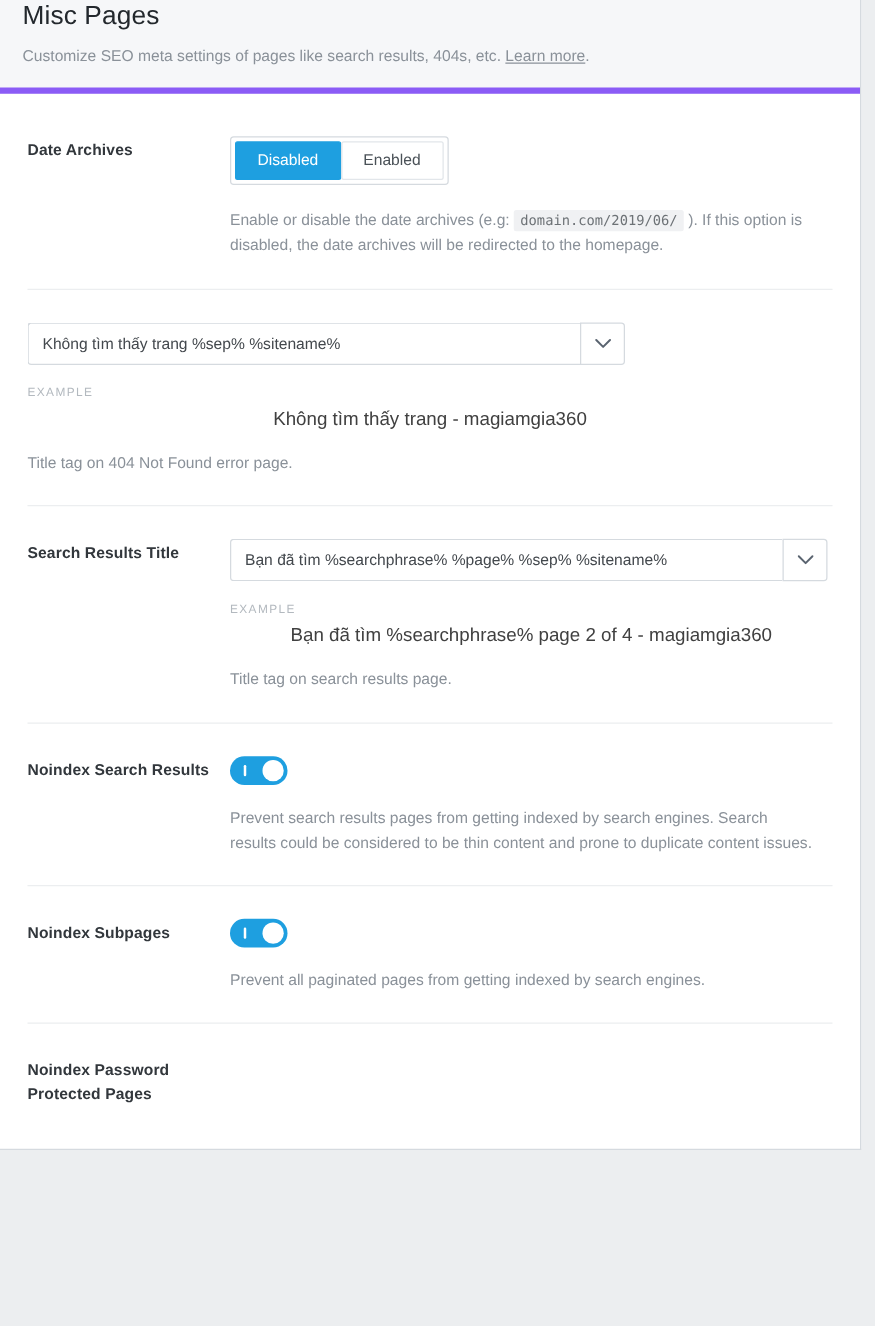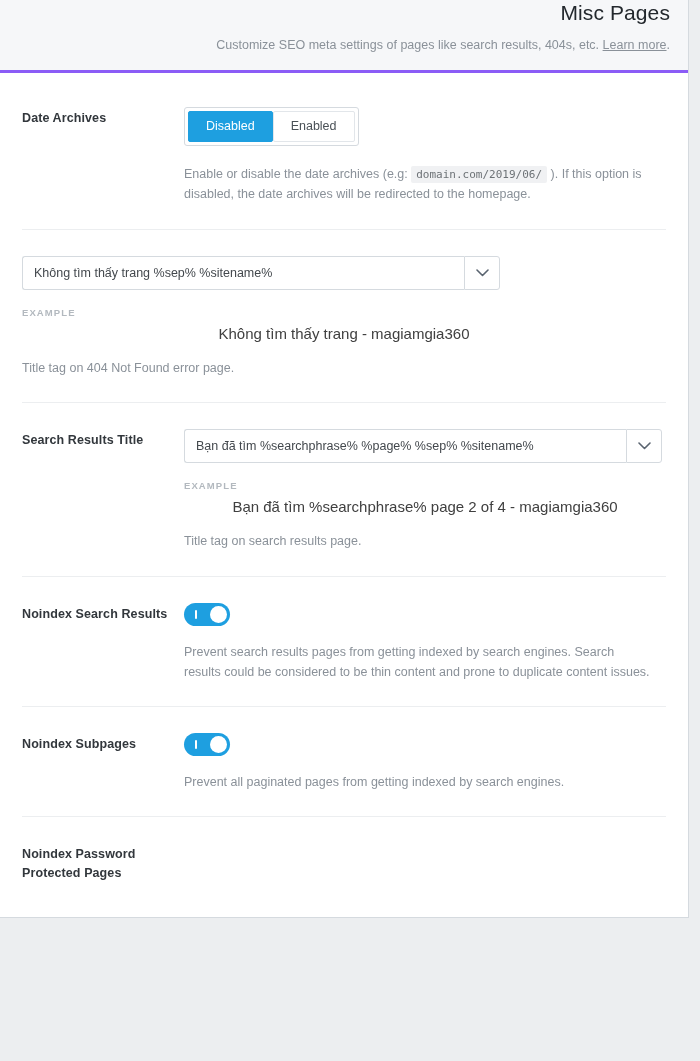--- a/index.html
+++ b/index.html
@@ -26,23 +26,23 @@
     top: -1px;
     width: 689px;
     background: #ffffff;
     border-right: 1px solid #d5dadf;
     border-bottom: 1px solid #d5dadf;
   }
 
   
   .header {
     background: #f6f7f9;
-    border-bottom: 3px solid #8b5cf6;
+    border-bottom: 5px solid #8b5cf6;
     padding: 0 18px 16px;
-    text-align: right;
+    text-align: left;
   }
   .header-title {
     font-size: 21px;
     font-weight: 400;
     color: #23282d;
     letter-spacing: .1px;
     padding-top: 2px;
   }
   .header-desc {
     margin-top: 11px;
@@ -153,21 +153,21 @@
     display: flex;
     align-items: center;
     justify-content: center;
     cursor: pointer;
   }
   .select-arrow svg { display: block; }
 
   
   .example-label {
     font-size: 9.5px;
-    font-weight: bold;
+    font-weight: normal;
     letter-spacing: 1.1px;
     color: #b3b9bf;
     margin-bottom: 6px;
   }
   .example-text {
     font-size: 15px;
     color: #404040;
     line-height: 1.35;
     margin-bottom: 14px;
     text-align: center;

